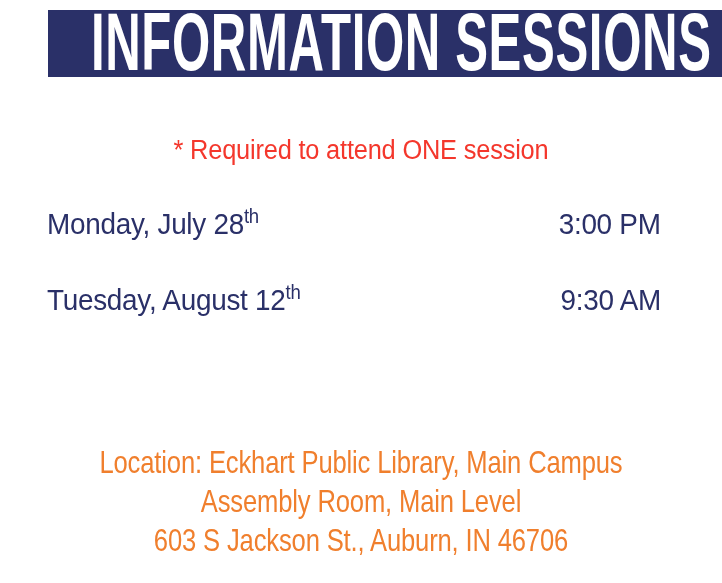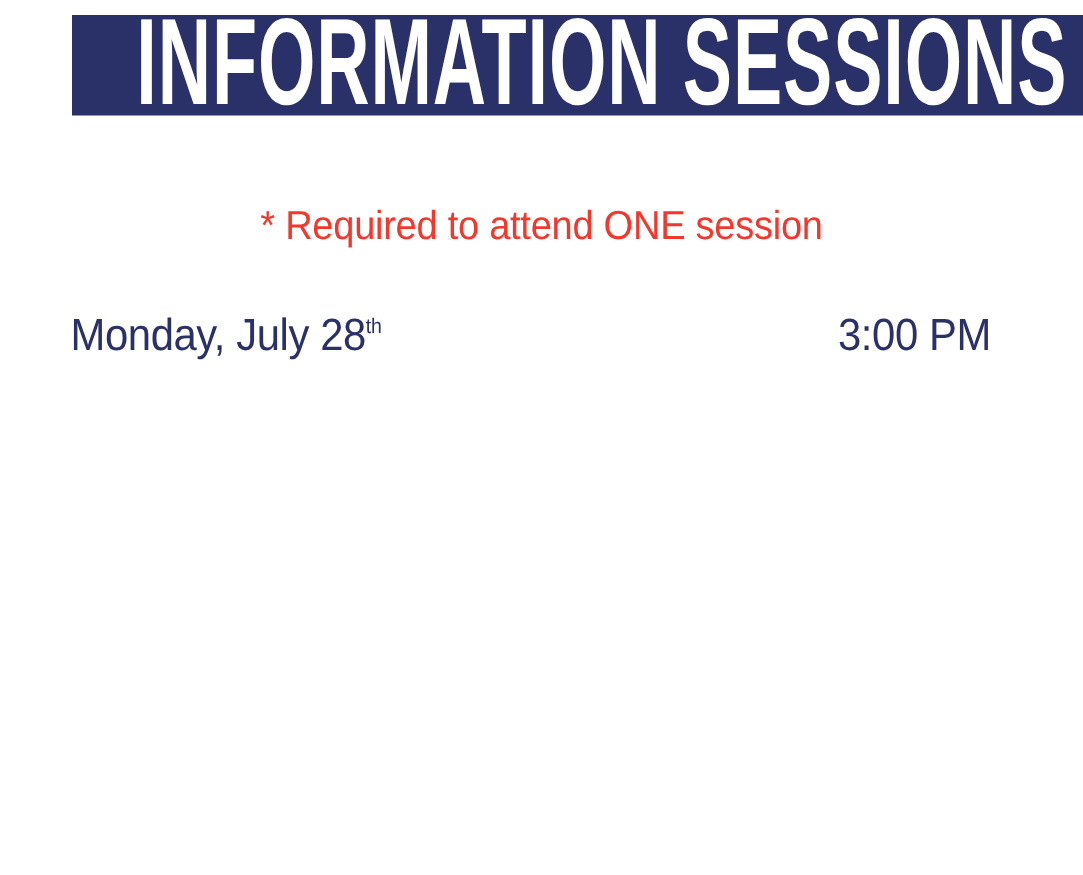--- a/index.html
+++ b/index.html
@@ -87,21 +87,21 @@
     font-family: "Liberation Sans", sans-serif;
     font-size: 30px;
     line-height: 38px;
     letter-spacing: -0.3px;
     white-space: nowrap;
     transform: scaleX(0.93);
   }
   .session-date { transform-origin: left top; }
   .session-time { transform-origin: right top; text-align: right; }
   .ord {
-    font-size: 14px;
+    font-size: 20px;
     vertical-align: super;
     line-height: 0;
   }
 
   
   .location {
     position: absolute;
     left: 0;
     top: 443px;
     width: 722px;
@@ -130,17 +130,26 @@
   <div class="required-note">* Required to attend ONE session</div>
 
   <div class="sessions">
 
     <div class="session-row">
       <div class="session-date"><span>Monday, July 28</span><span class="ord">th</span></div>
       <div class="session-time">3:00 PM</div>
     </div>
 
 
+    <div class="session-row">
+      <div class="session-date"><span>Tuesday, August 12</span><span class="ord">th</span></div>
+      <div class="session-time">9:30 AM</div>
+    </div>
 
   </div>
 
+  <div class="location">
+    <div class="location-line">Location: Eckhart Public Library, Main Campus</div>
+    <div class="location-line">Assembly Room, Main Level</div>
+    <div class="location-line">603 S Jackson St., Auburn, IN 46706</div>
+  </div>
 
 </div>
 
 </body></html>

